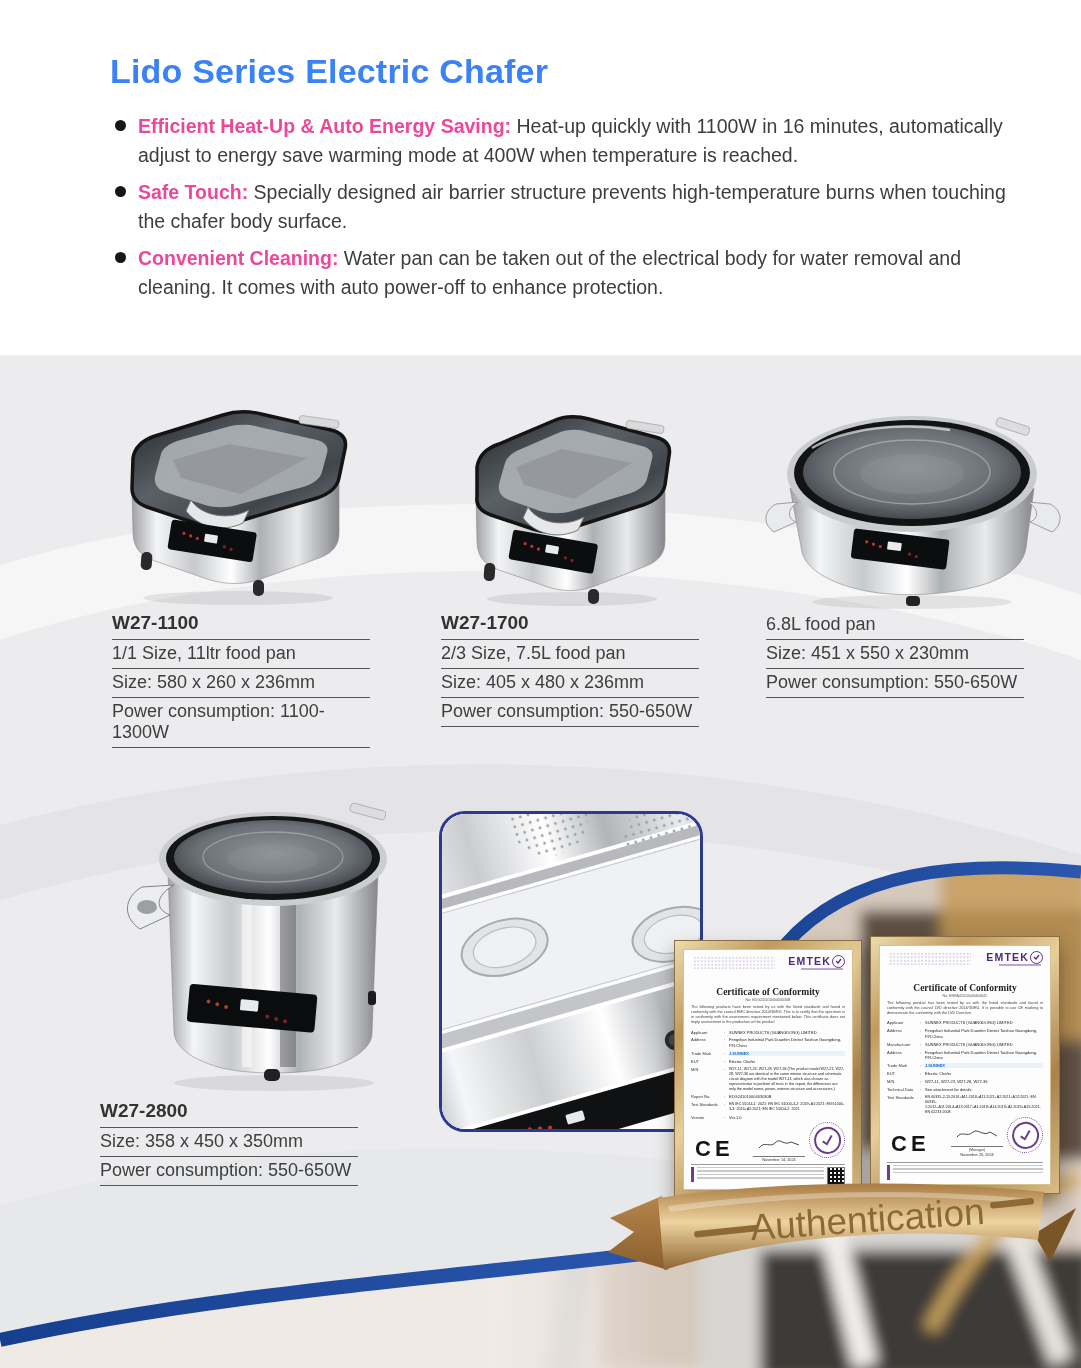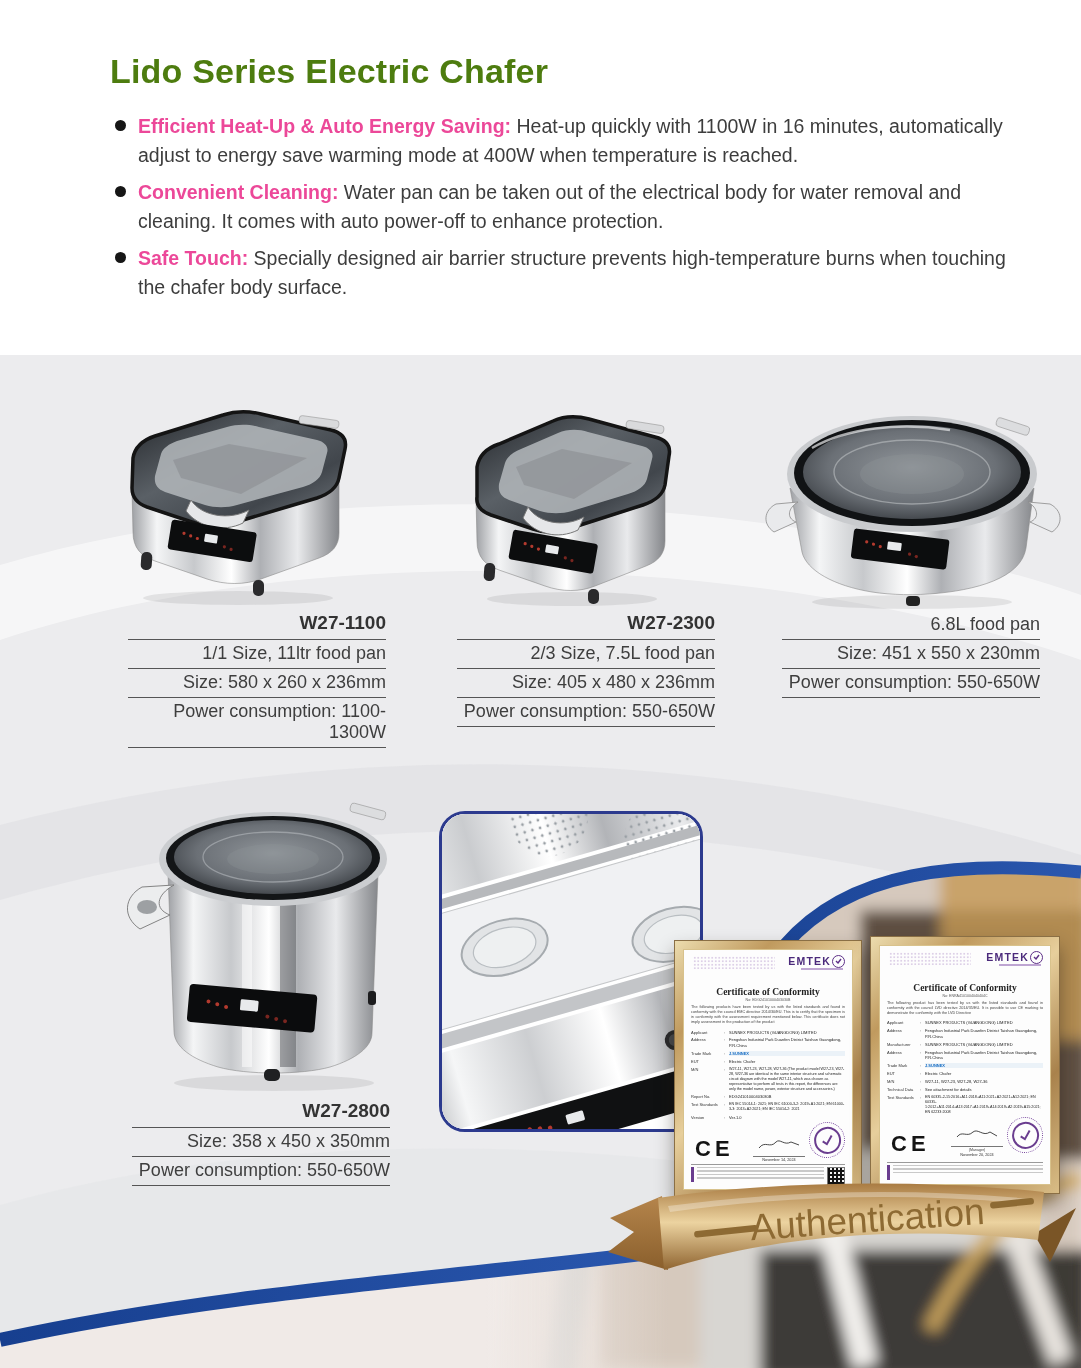--- a/index.html
+++ b/index.html
@@ -1,35 +1,35 @@
 <!DOCTYPE html>
 <html><head>
 <meta charset="utf-8">
 <style>
   html,body{margin:0;padding:0;background:#ffffff;}
   .page{position:relative;width:1081px;height:1368px;overflow:hidden;background:#fff;
         font-family:"Liberation Sans", sans-serif;color:#3d3d3d;}
 
   
-  .title{position:absolute;left:110px;top:52px;font-size:34px;font-weight:bold;color:#4d7c0f;letter-spacing:.2px;}
+  .title{position:absolute;left:110px;top:52px;font-size:34px;font-weight:bold;color:#3b82f6;letter-spacing:.2px;}
   .features{position:absolute;left:115px;top:112px;width:905px;}
   .feature{position:relative;padding-left:23px;margin-bottom:8px;font-size:19.5px;line-height:29px;color:#3d3d3d;}
   .feature .dot{position:absolute;left:0;top:8px;width:11px;height:11px;border-radius:50%;background:#161616;}
   .feature b{color:#ec4899;}
 
   
   .panel{position:absolute;left:0;top:355px;width:1081px;height:1013px;background:#ececee;z-index:1;}
   .panel svg.swoosh{position:absolute;left:0;top:0;}
 
   .figure{position:absolute;z-index:2;}
   .detail-box{position:absolute;left:439px;top:811px;width:258px;height:315px;border:3px solid #2c3a8e;
               border-radius:26px;background:#fff;overflow:hidden;z-index:2;}
 
   
-  .spec{position:absolute;width:258px;z-index:2;text-align:right;margin-left:16px;}
+  .spec{position:absolute;width:258px;z-index:2;text-align:left;}
   .spec .model{font-size:19px;font-weight:bold;color:#333;padding:1px 0 5px;border-bottom:1.4px solid #555;}
   .spec .row{font-size:18px;color:#3e3e3e;padding:3px 0 4px;border-bottom:1.4px solid #555;}
 
   
   .photo-comp{position:absolute;left:0;top:850px;z-index:3;}
 
   
   .cert{position:absolute;z-index:4;padding:8px;background:linear-gradient(135deg,#ecdcae 0%,#c09a5e 22%,#e7cf9c 45%,#a9824c 72%,#d9bd86 100%);
         box-shadow:0 0 0 1px #8a6f45, 0 10px 18px rgba(30,25,15,.45);}
   .cert-paper{position:relative;width:100%;height:100%;background:#fdfdfd;box-shadow:inset 0 0 0 1px #d8c28c;
@@ -128,25 +128,25 @@
 
   <div class="title">Lido Series Electric Chafer</div>
 
   <div class="features">
     <div class="feature">
       <span class="dot"></span>
       <b>Efficient Heat-Up &amp; Auto Energy Saving:</b><span> Heat-up quickly with 1100W in 16 minutes, automatically adjust to energy save warming mode at 400W when temperature is reached.</span>
     </div>
     <div class="feature">
       <span class="dot"></span>
-      <b>Convenient Cleaning:</b><span> Water pan can be taken out of the electrical body for water removal and cleaning. It comes with auto power-off to enhance protection.</span>
+      <b>Safe Touch:</b><span> Specially designed air barrier structure prevents high-temperature burns when touching the chafer body surface.</span>
     </div>
     <div class="feature">
       <span class="dot"></span>
-      <b>Safe Touch:</b><span> Specially designed air barrier structure prevents high-temperature burns when touching the chafer body surface.</span>
+      <b>Convenient Cleaning:</b><span> Water pan can be taken out of the electrical body for water removal and cleaning. It comes with auto power-off to enhance protection.</span>
     </div>
   </div>
 
   <div class="panel">
     <svg class="swoosh" width="1081" height="1013" viewBox="0 0 1081 1013">
       <path d="M0,210 C300,120 760,130 1081,240 L1081,305 C760,195 300,185 0,285 Z" fill="#ffffff" opacity=".55"></path>
       <path d="M0,470 C350,380 720,390 1081,500 L1081,565 C720,455 350,445 0,545 Z" fill="#dfe0e3" opacity=".6"></path>
       <path d="M0,850 C300,765 700,775 1081,885 L1081,1013 L0,1013 Z" fill="#e4e5e8" opacity=".55"></path>
     </svg>
   </div>
@@ -270,31 +270,31 @@
     </svg>
   </div>
 
   <div class="spec" style="left:112px;top:611px">
     <div class="model">W27-1100</div>
     <div class="row">1/1 Size, 11ltr food pan</div>
     <div class="row">Size: 580 x 260 x 236mm</div>
     <div class="row">Power consumption: 1100-1300W</div>
   </div>
   <div class="spec" style="left:441px;top:611px">
-    <div class="model">W27-2300</div>
+    <div class="model">W27-1700</div>
     <div class="row">2/3 Size, 7.5L food pan</div>
     <div class="row">Size: 405 x 480 x 236mm</div>
     <div class="row">Power consumption: 550-650W</div>
   </div>
   <div class="spec" style="left:766px;top:611px">
     <div class="row">6.8L food pan</div>
     <div class="row">Size: 451 x 550 x 230mm</div>
     <div class="row">Power consumption: 550-650W</div>
   </div>
-  <div class="spec" style="left:116px;top:1099px">
+  <div class="spec" style="left:100px;top:1099px">
     <div class="model">W27-2800</div>
     <div class="row">Size: 358 x 450 x 350mm</div>
     <div class="row">Power consumption: 550-650W</div>
   </div>
 
   <svg class="photo-comp" width="1081" height="518" viewBox="0 0 1081 518">
     <defs>
       <clipPath id="photoClip">
         <path d="M0,490 C220,442 450,428 675,400 C700,290 730,180 785,95 C850,20 960,10 1081,22 L1081,518 L0,518 Z"></path>
       </clipPath>

